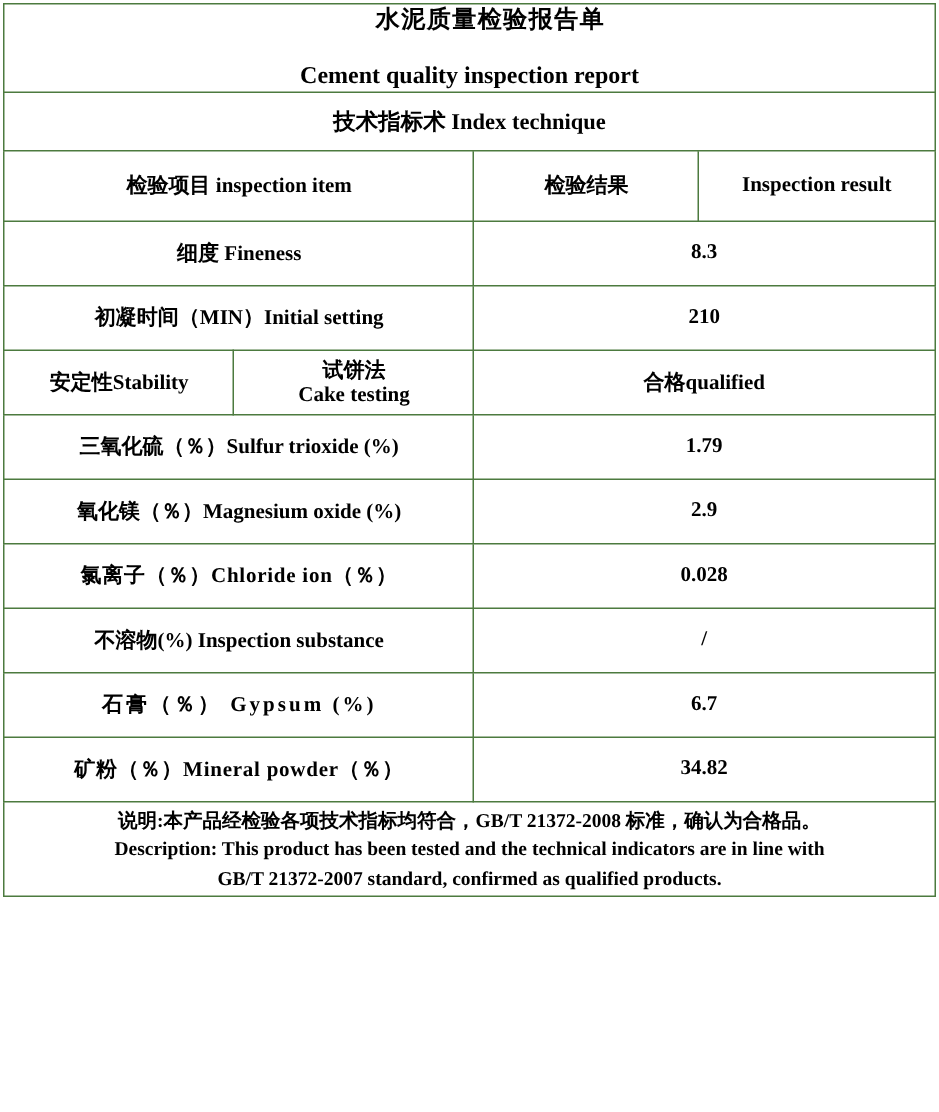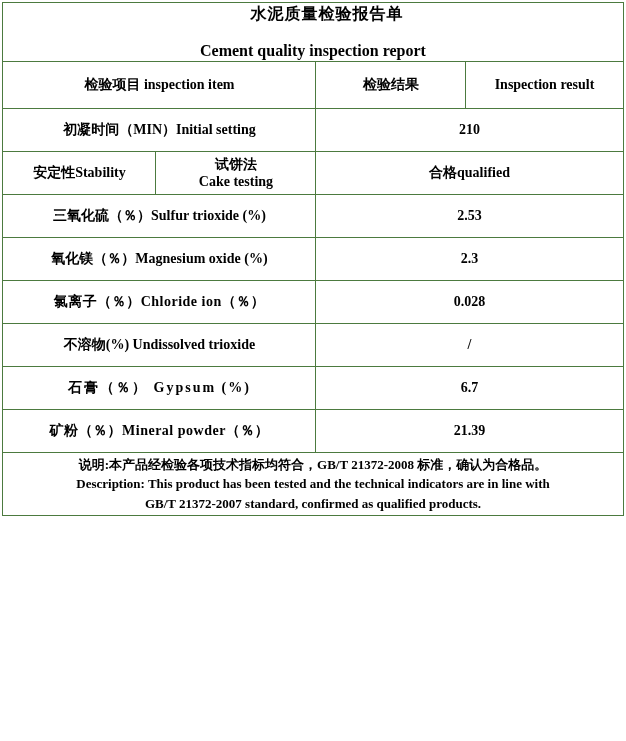--- a/index.html
+++ b/index.html
@@ -95,62 +95,69 @@
       <col style="width:157px">
     </colgroup>
     <tbody>
       <tr>
         <td class="title-cell" colspan="4">
           <span class="title-cn">水泥质量检验报告单</span>
           <span class="title-en">Cement quality inspection report</span>
         </td>
       </tr>
       <tr>
+        <td class="section-cell" colspan="4">技术指标术 Index technique</td>
+      </tr>
+      <tr>
         <td class="head-cell" colspan="2">检验项目 inspection item</td>
         <td class="head-cell">检验结果</td>
         <td class="head-cell">Inspection result</td>
       </tr>
 
+      <tr>
+        <td class="row-cell" colspan="2">细度 Fineness</td>
+        <td class="row-cell" colspan="2">8.3</td>
+      </tr>
       <tr>
         <td class="row-cell" colspan="2">初凝时间（MIN）Initial setting</td>
         <td class="row-cell" colspan="2">210</td>
       </tr>
 
       <tr>
         <td class="row-cell">安定性Stability</td>
         <td class="row-cell">
           <span style="display:block;">试饼法</span>
           <span style="display:block;">Cake testing</span>
         </td>
         <td class="row-cell" colspan="2">合格qualified</td>
       </tr>
 
       <tr>
         <td class="row-cell" colspan="2">三氧化硫（％）Sulfur trioxide (%)</td>
-        <td class="row-cell" colspan="2">2.53</td>
+        <td class="row-cell" colspan="2">1.79</td>
       </tr>
       <tr>
         <td class="row-cell" colspan="2">氧化镁（％）Magnesium oxide (%)</td>
-        <td class="row-cell" colspan="2">2.3</td>
+        <td class="row-cell" colspan="2">2.9</td>
       </tr>
       <tr>
         <td class="row-cell mono-ish" colspan="2">氯离子（％）Chloride ion（％）</td>
         <td class="row-cell" colspan="2">0.028</td>
       </tr>
       <tr>
-        <td class="row-cell" colspan="2">不溶物(%) Undissolved trioxide</td>
+        <td class="row-cell" colspan="2">不溶物(%) Inspection substance</td>
         <td class="row-cell" colspan="2">/</td>
       </tr>
       <tr>
         <td class="row-cell spaced" colspan="2">石膏（％） Gypsum (%)</td>
         <td class="row-cell" colspan="2">6.7</td>
       </tr>
       <tr>
         <td class="row-cell mono-ish" colspan="2">矿粉（％）Mineral powder（％）</td>
-        <td class="row-cell" colspan="2">21.39</td>
+        <td class="row-cell" colspan="2">34.82</td>
       </tr>
 
 
       <tr>
         <td class="note-cell" colspan="4">
           <span class="note-line">说明:本产品经检验各项技术指标均符合，GB/T 21372-2008 标准，确认为合格品。</span>
           <span class="note-line">Description: This product has been tested and the technical indicators are in line with</span>
           <span class="note-line">GB/T 21372-2007 standard, confirmed as qualified products.</span>
         </td>
       </tr>

